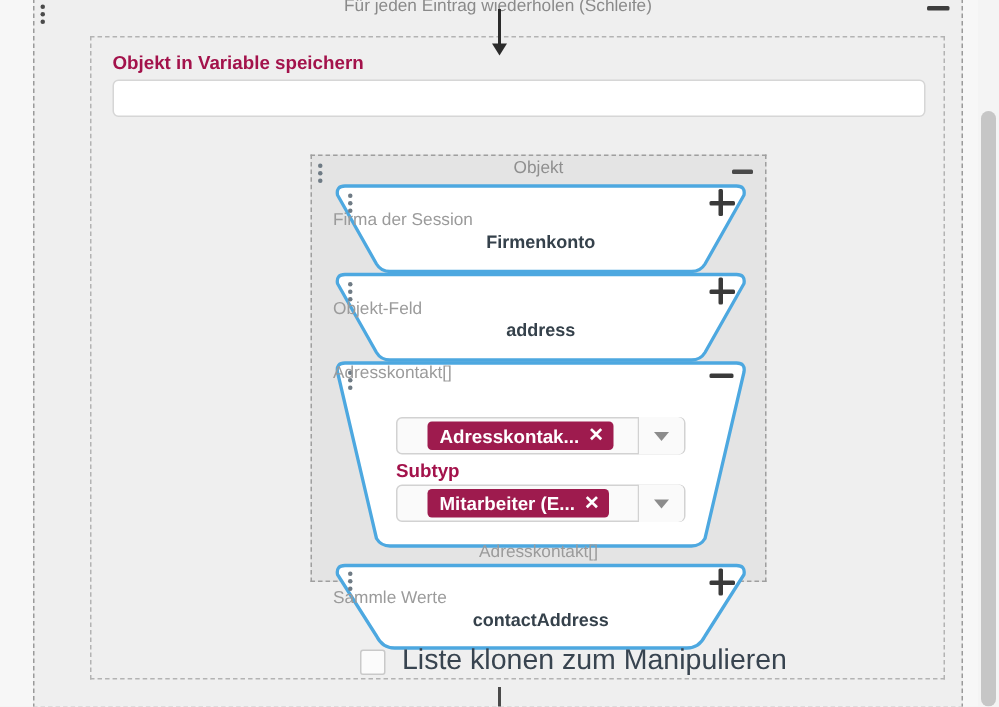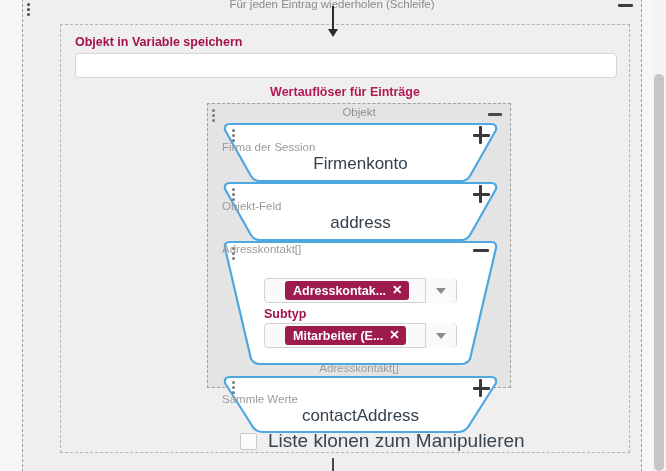--- a/index.html
+++ b/index.html
@@ -118,21 +118,21 @@
   .funnel { position: absolute; }
   .funnel svg { position: absolute; left: 0; top: 0; overflow: visible; }
   .funnel-body { position: absolute; left: 0; top: 0; width: 100%; height: 100%; }
 
   .fn-sub {
     position: absolute; left: 0; width: 100%;
     text-align: left; color: #9b9b9b; font-size: 11.5px;
   }
   .fn-main {
     position: absolute; left: 0; width: 100%;
-    text-align: center; color: #35414b; font-size: 17px; font-weight: 400;
+    text-align: center; color: #35414b; font-size: 12px; font-weight: 700;
   }
   .fn-plus {
     position: absolute; right: 9px; top: 5px;
     width: 18px; height: 18px; cursor: pointer;
   }
   .fn-plus::before, .fn-plus::after {
     content: ""; position: absolute; background: #3a3a3a; border-radius: 1px;
   }
   .fn-plus::before { left: 1px; top: 8px; width: 17px; height: 2.6px; }
   .fn-plus::after  { top: 0px; left: 7.2px; width: 2.6px; height: 18px; }
@@ -233,21 +233,20 @@
 
     <div class="loop-title">Für jeden Eintrag wiederholen (Schleife)</div>
     <div class="loop-collapse"></div>
 
     <div class="body-panel">
 
       <div class="field-label" style="left:14px; top:10px;">Objekt in Variable speichern</div>
 
       <input class="text-input" style="left: 14px; top: 28px; width: 542px; height: 25px; padding: 0px 8px; font-size: 12.5px; font-family: &quot;Liberation Sans&quot;, sans-serif;" value="" placeholder="">
 
-      <div class="section-title" style="left:0; top:60px; width:100%;">Wertauflöser für Einträge</div>
 
       <div class="group-dashed" style="left:146px; top:78px; width:304px; height:285px;">
 
         <div class="handle" style="left:4px; top:5px;">
           <i></i>
             <i></i>
             <i></i>
         </div>
         <div class="group-head">Objekt</div>
         <div class="group-minus"></div>

